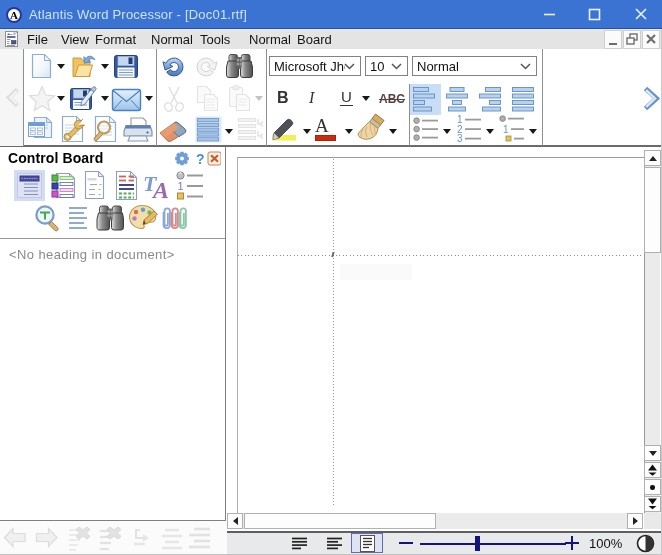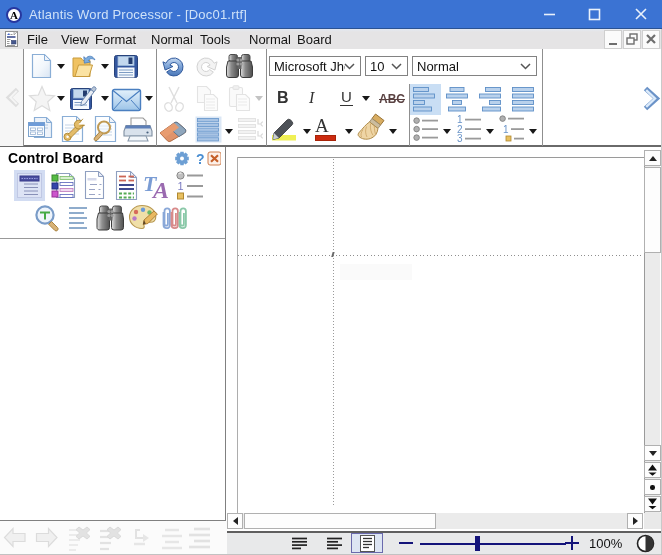--- a/index.html
+++ b/index.html
@@ -548,20 +548,21 @@
     <path d="M16,16 l1.8,3.8 l-3,0.8 z" fill="#604828"></path>
   </svg>
   <svg class="abs" style="left:160px;top:57px" width="29" height="30" viewBox="0 0 29 30">
     <g fill="none" stroke-width="1.8">
       <path d="M3.5,8 v13 a3.2,3.2 0 0 0 6.4,0 v-14 a2.7,2.7 0 0 0 -5.4,0 v13 a1.7,1.7 0 0 0 3.4,0 v-11" stroke="#8aa8d8"></path>
       <path d="M11.5,8 v13 a3.2,3.2 0 0 0 6.4,0 v-14 a2.7,2.7 0 0 0 -5.4,0 v13 a1.7,1.7 0 0 0 3.4,0 v-11" stroke="#d88a8a"></path>
       <path d="M19.5,8 v13 a3.2,3.2 0 0 0 6.4,0 v-14 a2.7,2.7 0 0 0 -5.4,0 v13 a1.7,1.7 0 0 0 3.4,0 v-11" stroke="#8ac8a8"></path>
     </g>
   </svg>
   <div id="cbsep"></div>
+  <div id="cbnohead">&lt;No heading in document&gt;</div>
 </div>
 
 <div id="docview">
   <div id="pagetop"></div>
   <div id="pageleft"></div>
   <div class="vdot"></div>
   <div class="hdot"></div>
   <div style="position:absolute;left:104.5px;top:105px;width:2px;height:4.5px;background:#6a6a6a;transform:skewX(-16deg)"></div>
   <div style="position:absolute;left:113px;top:117px;width:72px;height:16px;background:#fafafa"></div>
 </div>

